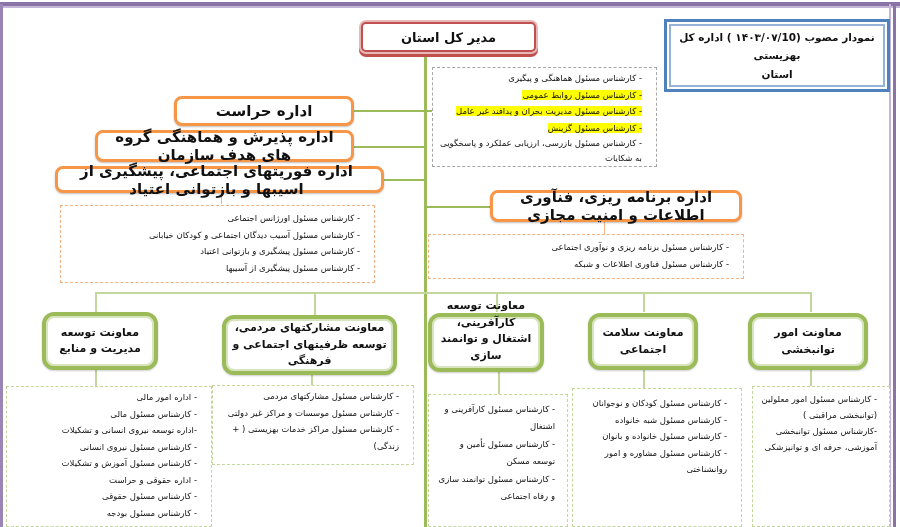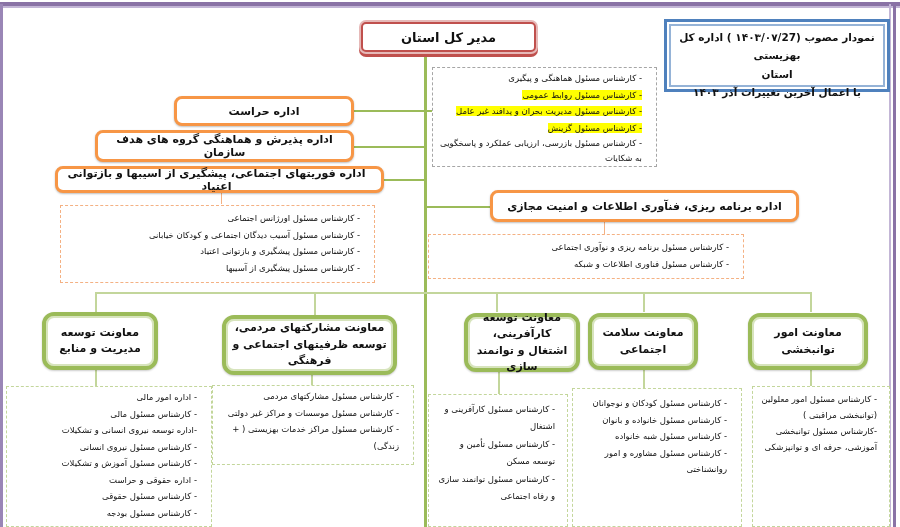--- a/index.html
+++ b/index.html
@@ -21,21 +21,21 @@
 
   .box {
     position: absolute; box-sizing: border-box; display: flex; align-items: center; justify-content: center;
     text-align: center; direction: rtl; font-weight: bold; background: #fff;
   }
   .box.red {
     border: 2px solid #c0504d; border-radius: 5px; box-shadow: 0 0 0 2px #e6b9b8, 0 3px 0 2px #c0504d;
     font-size: 13px;
   }
   .box.orange {
-    border: 3px solid #f79646; border-radius: 8px; font-size: 11px; box-shadow: 0 1px 2px rgba(0,0,0,.25);
+    border: 3px solid #f79646; border-radius: 8px; font-size: 15px; box-shadow: 0 1px 2px rgba(0,0,0,.25);
   }
   .box.green {
     border: 4px solid #9bbb59; border-radius: 12px; font-size: 11px; line-height: 1.5;
     box-shadow: inset 0 0 0 2px #d7e4bd, 0 1px 2px rgba(0,0,0,.2);
     padding: 4px 6px;
   }
   .title-box {
     position: absolute; left: 664px; top: 19px; width: 226px; height: 73px; box-sizing: border-box;
     border: 3px solid #4f81bd; box-shadow: inset 0 0 0 2px #fff, inset 0 0 0 4px #95b3d7;
     background: #fff; direction: rtl; text-align: center; font-size: 10.5px; font-weight: bold;
@@ -76,23 +76,22 @@
 <div class="line light" style="left:810px; top:292px; width:2px; height:20px;"></div>
 <div class="line light" style="left:95px; top:370px; width:2px; height:16px;"></div>
 <div class="line light" style="left:311px; top:375px; width:2px; height:10px;"></div>
 <div class="line light" style="left:498px; top:372px; width:2px; height:22px;"></div>
 <div class="line light" style="left:643px; top:370px; width:2px; height:18px;"></div>
 <div class="line light" style="left:810px; top:370px; width:2px; height:16px;"></div>
 <div class="line orange" style="left:221px; top:192px; width:1px; height:12px;"></div>
 <div class="line orange" style="left:604px; top:222px; width:1px; height:12px;"></div>
 
 <div class="title-box">
-  <div>نمودار مصوب (۱۴۰۳/۰۷/27 ) اداره کل بهزیستی</div>
+  <div>نمودار مصوب (۱۴۰۳/۰۷/10 ) اداره کل بهزیستی</div>
   <div>استان</div>
-  <div>با اعمال آخرین تغییرات آذر ۱۴۰۳</div>
 </div>
 
 <div class="box red" style="left:336px; top:22px; width:175px; height:30px;margin-left:25px;">
   <span>مدیر کل استان</span>
 </div>
 
 <div class="dash gray" style="left:432px; top:67px; width:225px; height:100px; padding-top:2px;">
   <ul>
     <li><span>- کارشناس مسئول هماهنگی و پیگیری</span></li>
     <li><span class="hl">- کارشناس مسئول روابط عمومی</span></li>
@@ -104,21 +103,21 @@
 
 <div class="box orange" style="left:174px; top:96px; width:180px; height:30px;">
   <span>اداره حراست</span>
 </div>
 <div class="box orange" style="left:95px; top:130px; width:259px; height:32px;">
   <span>اداره پذیرش و هماهنگی گروه های هدف سازمان</span>
 </div>
 <div class="box orange" style="left:55px; top:166px; width:329px; height:27px; justify-content:flex-start; padding-right:6px;">
   <span>اداره فوریتهای اجتماعی، پیشگیری از اسیبها و بازتوانی اعتیاد</span>
 </div>
-<div class="box orange" style="left:490px; top:190px; width:309px; height:32px;text-align:center;">
+<div class="box orange" style="left:490px; top:190px; width:252px; height:32px;text-align:center;">
   <span>اداره برنامه ریزی، فنآوری اطلاعات و امنیت مجازی</span>
 </div>
 
 <div class="dash orange" style="left:60px; top:205px; width:315px; height:78px;">
   <ul>
     <li>- کارشناس مسئول اورژانس اجتماعی</li>
     <li>-  کارشناس مسئول آسیب دیدگان اجتماعی و کودکان خیابانی</li>
     <li>- کارشناس مسئول پیشگیری و بازتوانی اعتیاد</li>
     <li>- کارشناس مسئول پیشگیری از آسیبها</li>
   </ul>
@@ -130,41 +129,41 @@
     <li>-  کارشناس مسئول فناوری اطلاعات و شبکه</li>
   </ul>
 </div>
 
 <div class="box green" style="left:748px; top:313px; width:120px; height:57px;">
   <span>معاونت امور توانبخشی</span>
 </div>
 <div class="box green" style="left:588px; top:313px; width:110px; height:57px;">
   <span>معاونت سلامت اجتماعی</span>
 </div>
-<div class="box green" style="left:464px; top:313px; width:116px; height:59px;">
+<div class="box green" style="left:428px; top:313px; width:116px; height:59px;align-items:flex-end;">
   <span>معاونت توسعه کارآفرینی، اشتغال و توانمند سازی</span>
 </div>
 <div class="box green" style="left:222px; top:315px; width:175px; height:60px;">
   <span>معاونت مشارکتهای مردمی، توسعه ظرفیتهای اجتماعی  و فرهنگی</span>
 </div>
 <div class="box green" style="left:42px; top:312px; width:116px; height:58px;">
   <span>معاونت توسعه مدیریت و منابع</span>
 </div>
 
 <div class="dash green just" style="left:752px; top:386px; width:138px; height:141px; line-height:1.9; padding-right:12px;">
   <ul>
     <li>- کارشناس مسئول امور معلولین (توانبخشی مراقبتی )</li>
     <li>-کارشناس مسئول توانبخشی آموزشی، حرفه ای و توانپزشکی</li>
   </ul>
 </div>
 <div class="dash green" style="left:572px; top:388px; width:170px; height:139px; padding-top:6px;">
   <ul>
     <li>- کارشناس مسئول  کودکان و نوجوانان</li>
+    <li>- کارشناس مسئول شبه خانواده</li>
     <li>- کارشناس مسئول خانواده و بانوان</li>
-    <li>- کارشناس مسئول شبه خانواده</li>
     <li>- کارشناس مسئول مشاوره و امور روانشناختی</li>
   </ul>
 </div>
 <div class="dash green just" style="left:428px; top:394px; width:140px; height:133px; padding-top:6px; padding-right:12px; line-height:2.05;">
   <ul>
     <li>- کارشناس مسئول کارآفرینی و اشتغال</li>
     <li>- کارشناس مسئول تأمین و توسعه مسکن</li>
     <li>- کارشناس مسئول  توانمند سازی و رفاه اجتماعی</li>
   </ul>
 </div>

